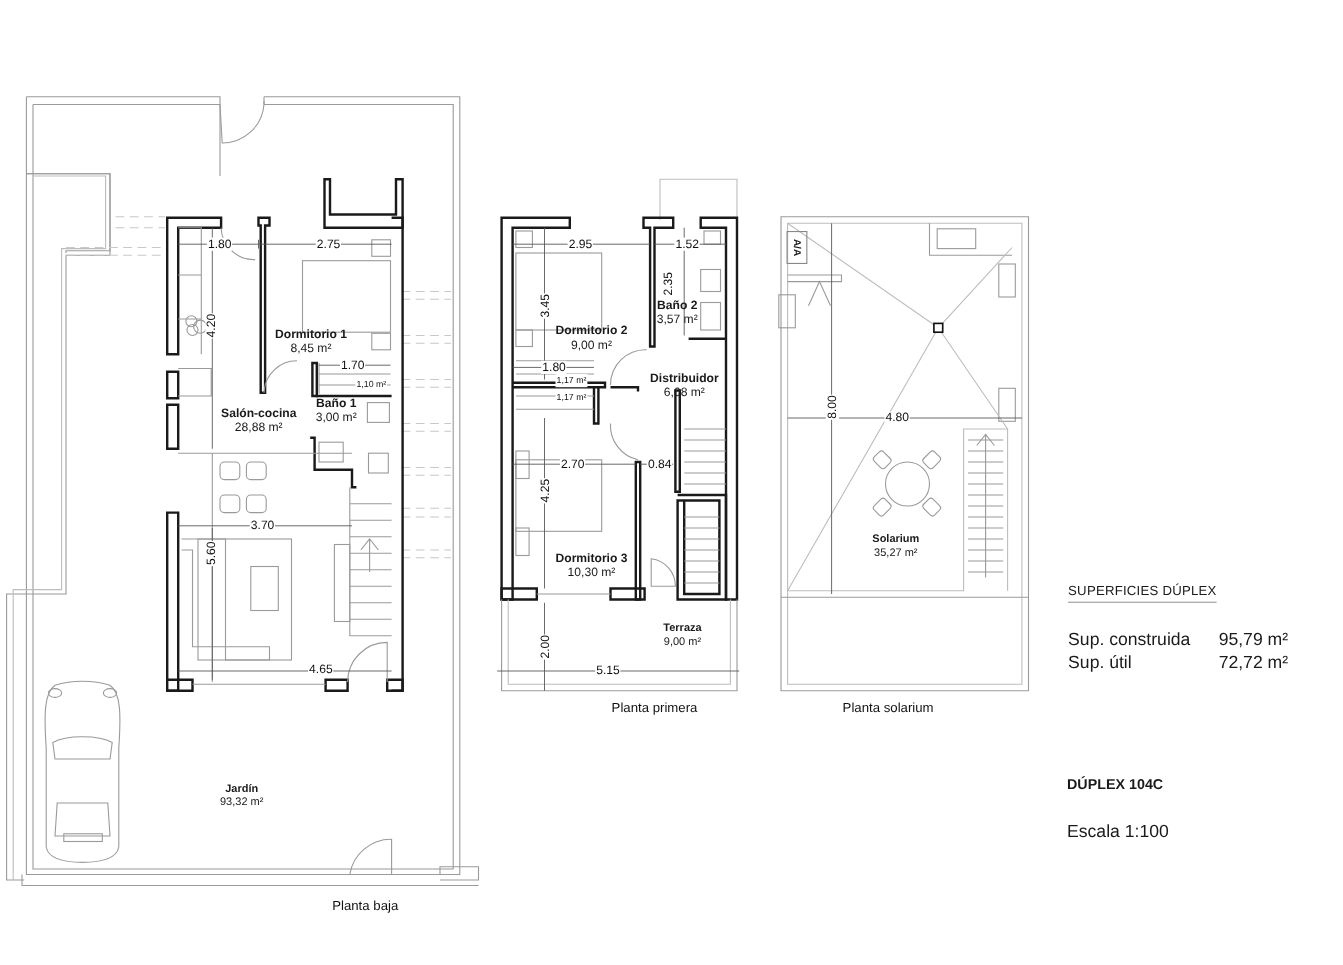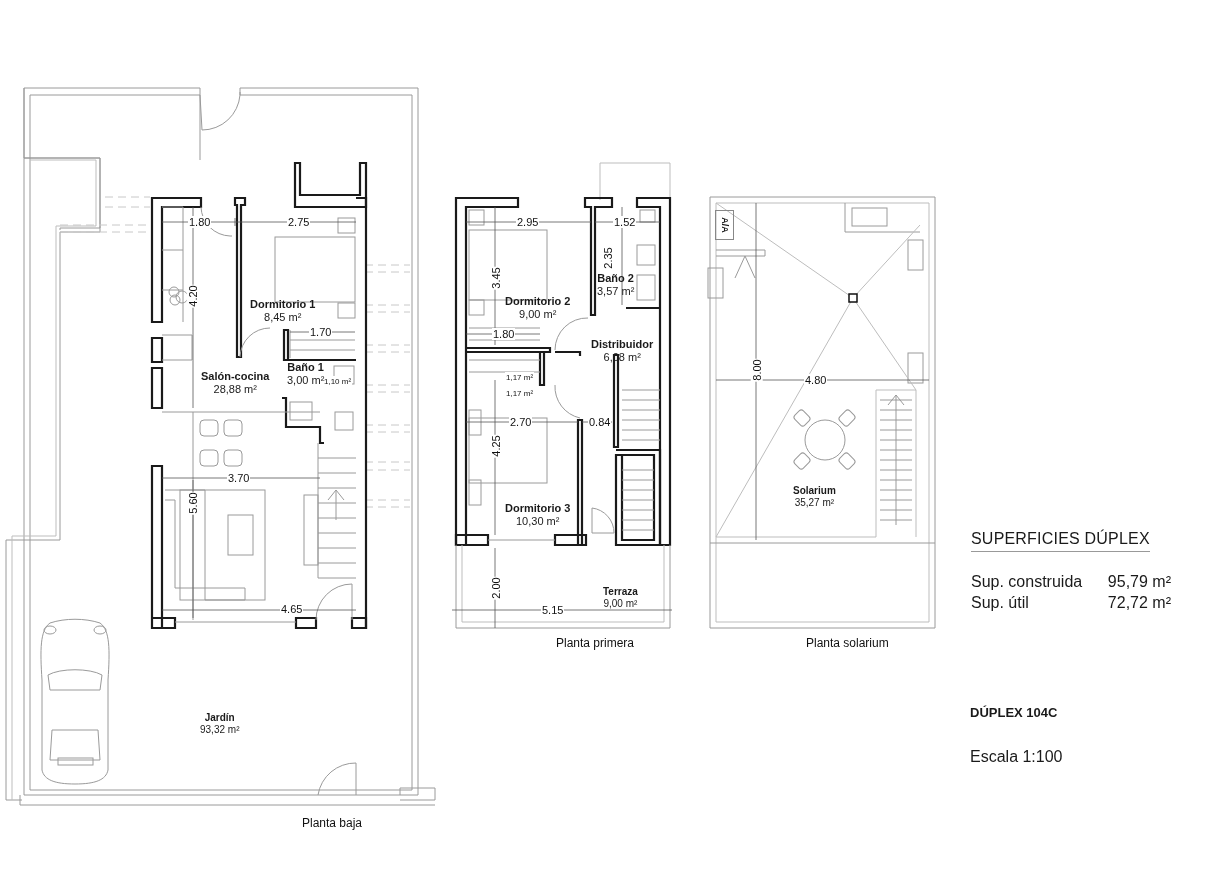--- a/index.html
+++ b/index.html
@@ -10,23 +10,23 @@
     .thin2 { fill:none; stroke:#bdbdbd; stroke-width:1; }
     .dash { fill:none; stroke:#c8c8c8; stroke-width:1; stroke-dasharray:8 5; }
     .dim { fill:none; stroke:#555; stroke-width:0.8; }
     .label { position:absolute; text-align:center; white-space:nowrap; line-height:1.15; }
     .room-name { font-weight:bold; font-size:11px; color:#1a1a1a; }
     .room-area { font-size:11px; color:#1a1a1a; }
     .room-name-sm { font-weight:bold; font-size:10px; }
     .room-area-sm { font-size:10px; }
     .dimtxt { position:absolute; font-size:11px; color:#111; background:#fff; padding:0 1px; line-height:12px; white-space:nowrap; }
     .dimtxt.v { transform:rotate(-90deg); transform-origin:center center; }
-    .tiny { font-size:8px;margin-top:32px; }
+    .tiny { font-size:8px; }
     .plan-title { position:absolute; font-size:12px; color:#111; white-space:nowrap; }
-    .sup-title { position:absolute; left:971px; top:530px; font-size:16px; letter-spacing:0.2px; border-bottom:1px solid #999; padding-bottom:3px; white-space:nowrap; }
+    .sup-title { position:absolute; left:971px; top:530px; font-size:12px; letter-spacing:0.2px; border-bottom:1px solid #999; padding-bottom:3px; white-space:nowrap; }
     .sup-row { position:absolute; left:971px; font-size:16px; white-space:nowrap; width:200px; display:flex; justify-content:space-between; }
     .duplex-title { position:absolute; left:970px; top:705px; font-size:13px; font-weight:bold; white-space:nowrap; }
     .scale { position:absolute; left:970px; top:748px; font-size:16px; white-space:nowrap; }
     .aa { position:absolute; left:715px; top:210px; width:17px; height:28px; border:1px solid #888; font-size:9px; font-weight:bold; display:flex; align-items:center; justify-content:center; }
     .aa span { transform:rotate(90deg); display:block; }
   </style>
 </head>
 <body>
 
 <svg class="plan" width="1221" height="877" viewBox="0 0 1221 877">
@@ -245,36 +245,36 @@
   <div class="room-area">3,57 m²</div>
 </div>
 <div class="label" style="left:591px;top:338px;">
   <div class="room-name">Distribuidor</div>
   <div class="room-area">6,08 m²</div>
 </div>
 <div class="label" style="left:505px;top:502px;">
   <div class="room-name">Dormitorio 3</div>
   <div class="room-area">10,30 m²</div>
 </div>
-<div class="label" style="left:603px;top:566px;margin-top:20px;">
+<div class="label" style="left:603px;top:566px;">
   <div class="room-name-sm">Terraza</div>
   <div class="room-area-sm">9,00 m²</div>
 </div>
 <div class="plan-title" style="left:556px;top:636px;">Planta primera</div>
 
 <div class="aa">
     <span>A/A</span>
   </div>
 <div class="dimtxt v" style="left:745px;top:364px;">8.00</div>
 <div class="dimtxt" style="left:804px;top:374px;">4.80</div>
 <div class="label" style="left:793px;top:485px;">
   <div class="room-name-sm">Solarium</div>
   <div class="room-area-sm">35,27 m²</div>
 </div>
-<div class="plan-title" style="left:806px;top:636px;">Planta solarium</div>
+<div class="plan-title" style="left:766px;top:636px;">Planta solarium</div>
 
 <div class="sup-title">SUPERFICIES DÚPLEX</div>
 <div class="sup-row" style="top:573px;">
   <span>Sup. construida</span>
   <span>95,79 m²</span>
 </div>
 <div class="sup-row" style="top:594px;align-items:center;">
   <span>Sup. útil</span>
   <span>72,72 m²</span>
 </div>

